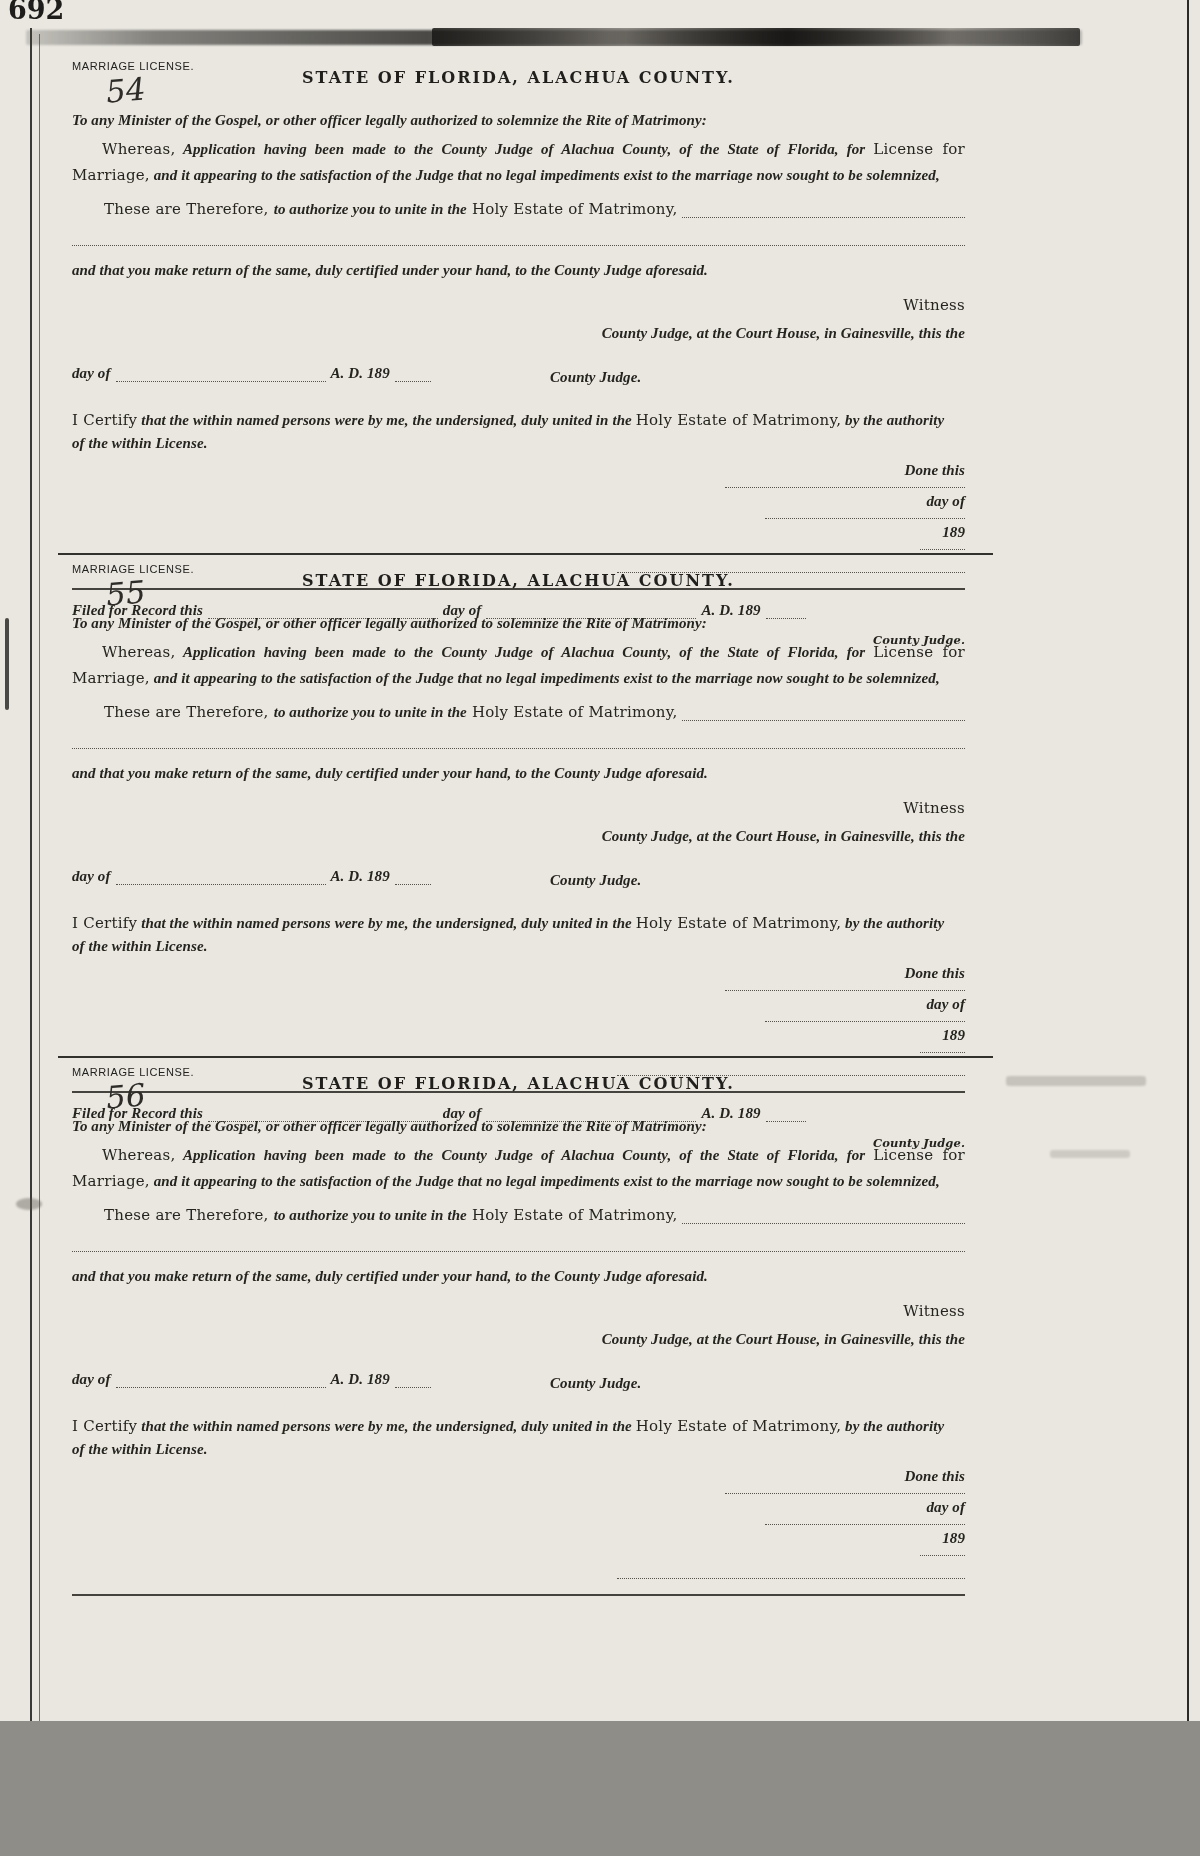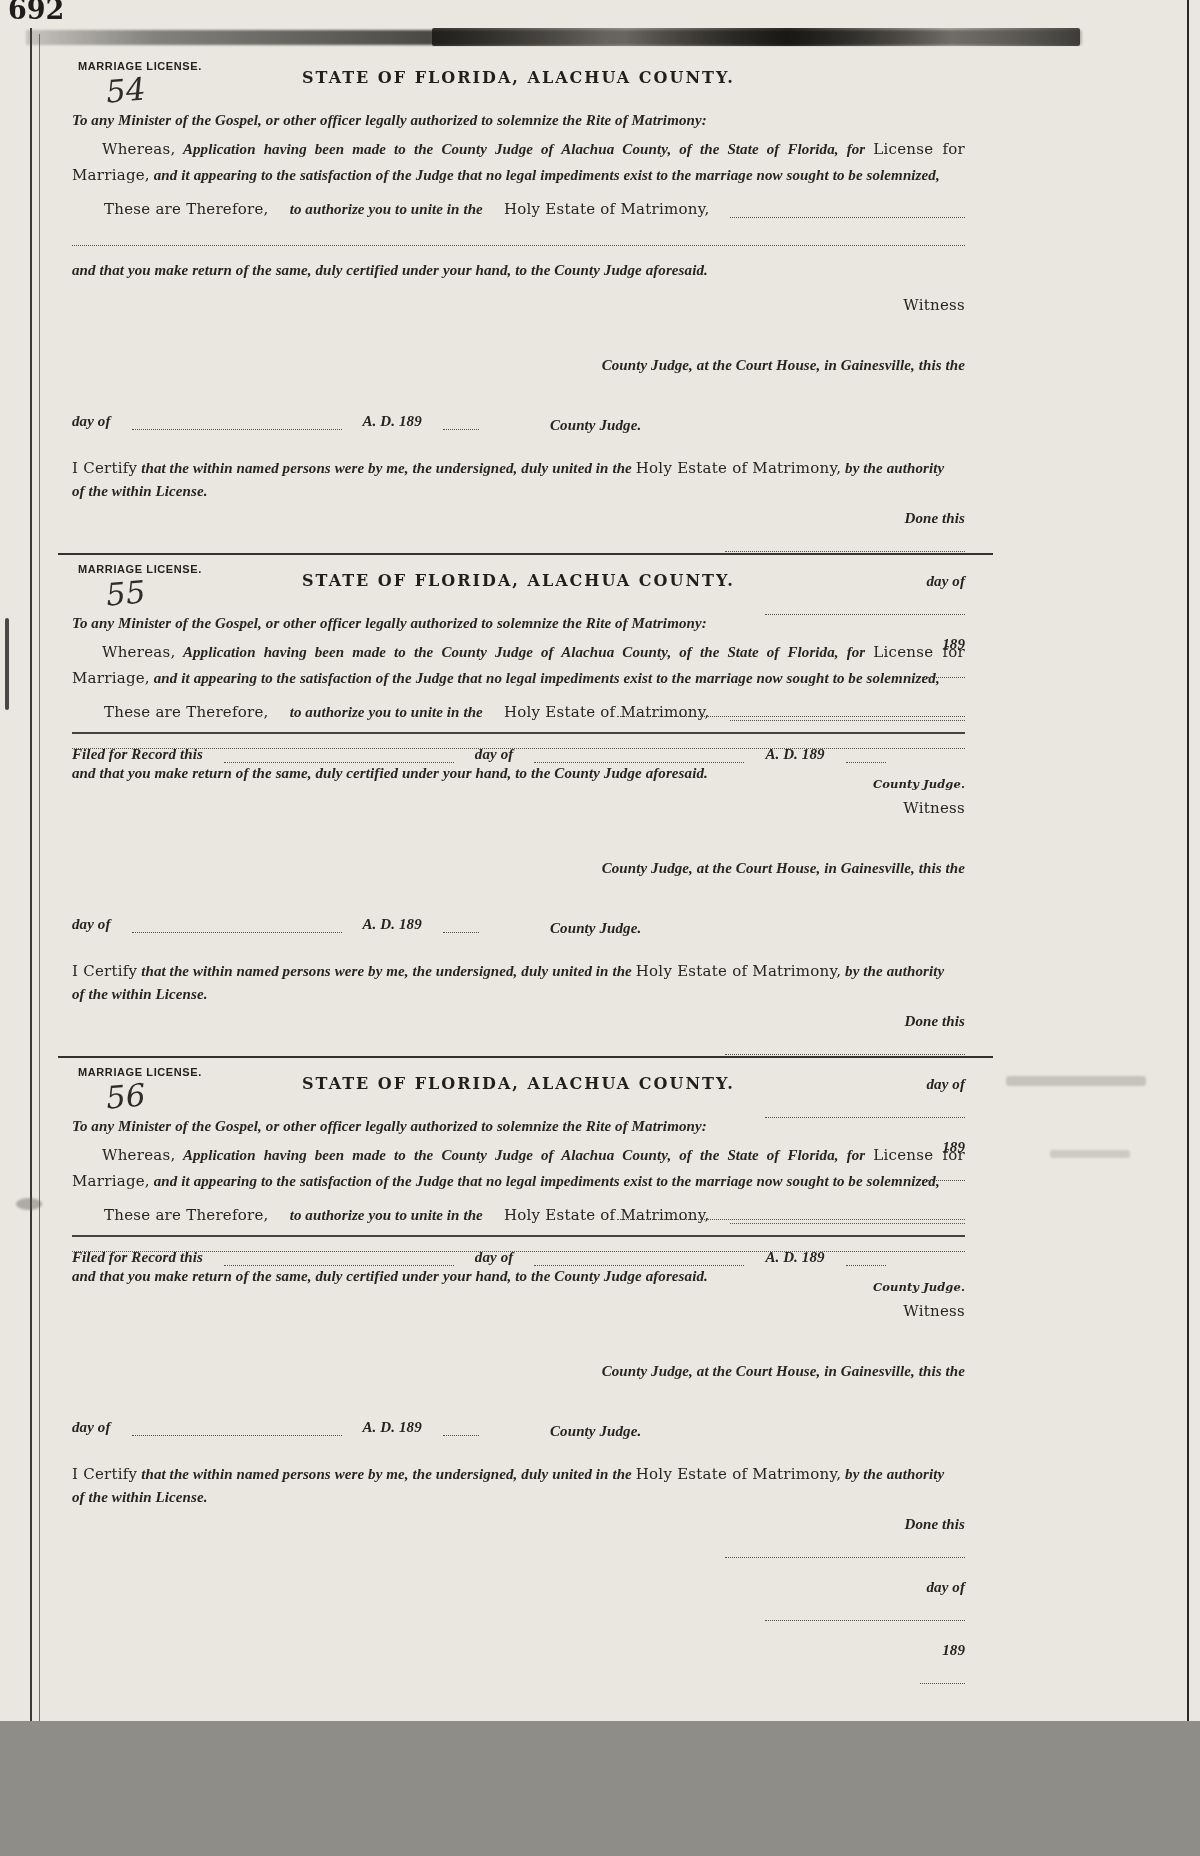--- a/index.html
+++ b/index.html
@@ -37,39 +37,39 @@
   .form {
     position:relative; height:503px; padding:6px 28px 0 14px;
     font-size:15px; font-style:italic; font-weight:700; letter-spacing:.1px;
     border-bottom:2px solid #33312c;
   }
   .form:nth-of-type(3) { height:auto; border-bottom:none; }
   .bl { font-style:normal; font-family:"DejaVu Serif", serif; font-weight:400; letter-spacing:.25px; }
 
   .form-head { position:relative; height:52px; }
   .license-label {
-    position:absolute; left:6px; top:2px;
+    position:absolute; left:0; top:2px;
     font-family:"Liberation Sans", sans-serif; font-style:normal;
-    font-size:11px; font-weight:700; letter-spacing:.6px; color:#23221f;
+    font-size:11px; font-weight:400; letter-spacing:.6px; color:#23221f;
   }
   .form-number {
     position:absolute; left:34px; top:14px;
     font-family:"DejaVu Serif", serif; font-style:italic; font-weight:400;
     font-size:31px; color:#2e2c28; transform:rotate(-5deg);
   }
   .form-title {
     text-align:center; padding-top:10px;
     font-family:"DejaVu Serif", serif; font-style:normal; font-weight:700;
     font-size:16px; letter-spacing:2px; color:#201f1c;
   }
 
   .minister { margin-top:2px; }
   .para { text-align:justify; line-height:1.7; }
   .whereas { margin-top:8px; text-indent:30px; }
-  .r { display:flex; align-items:flex-end; gap:21px; }
+  .r { display:flex; align-items:flex-end; gap:5px; }
   .dot { border-bottom:1.6px dotted #55524c; height:4px; }
   .grow { flex:1; }
   .f26 { flex:2.6; } .f1 { flex:1; }
   .w210 { width:210px; } .w230 { width:230px; } .w240 { width:240px; }
   .w200 { width:200px; } .w45 { width:45px; } .w40 { width:40px; } .w36 { width:36px; }
   .therefore { margin-top:12px; padding-left:32px; }
   .fullline { margin-top:26px; height:2px; }
   .return-line { margin-top:16px; }
   .witness { margin-top:17px;flex-direction:column; }
   .dayof { position:relative; margin-top:17px; margin-bottom:26px; }

